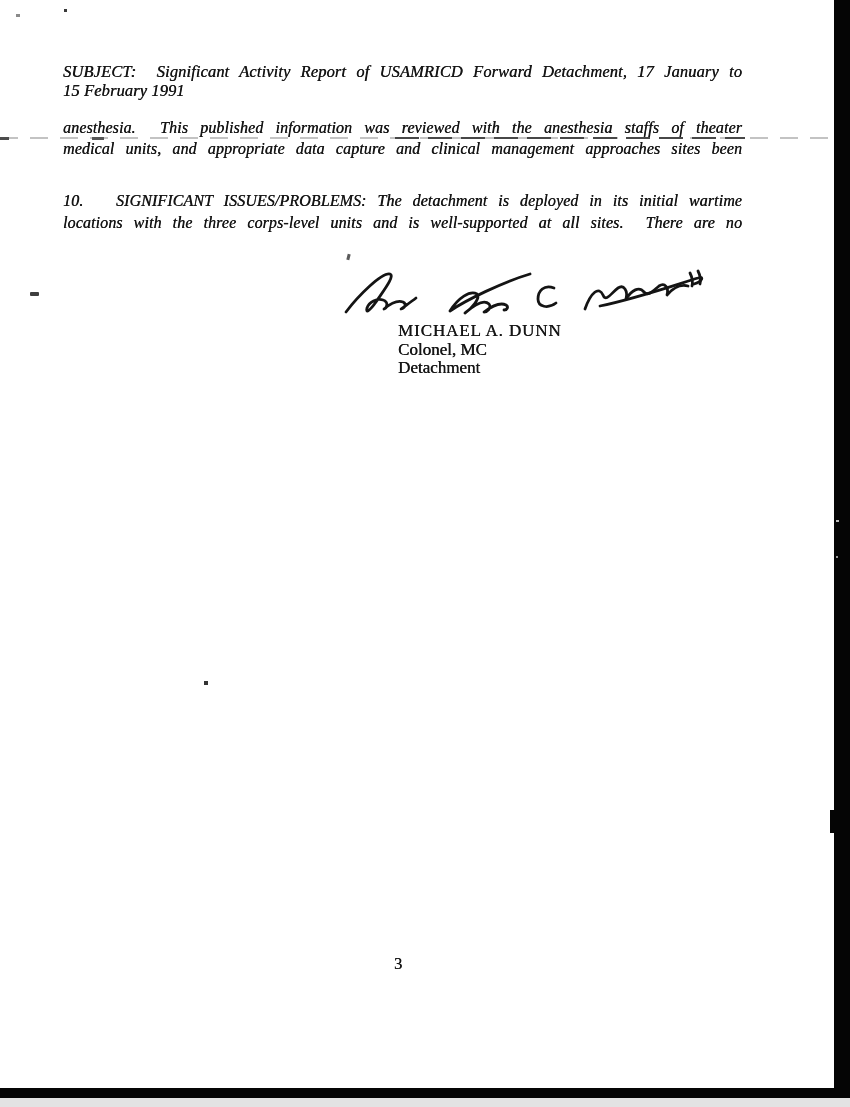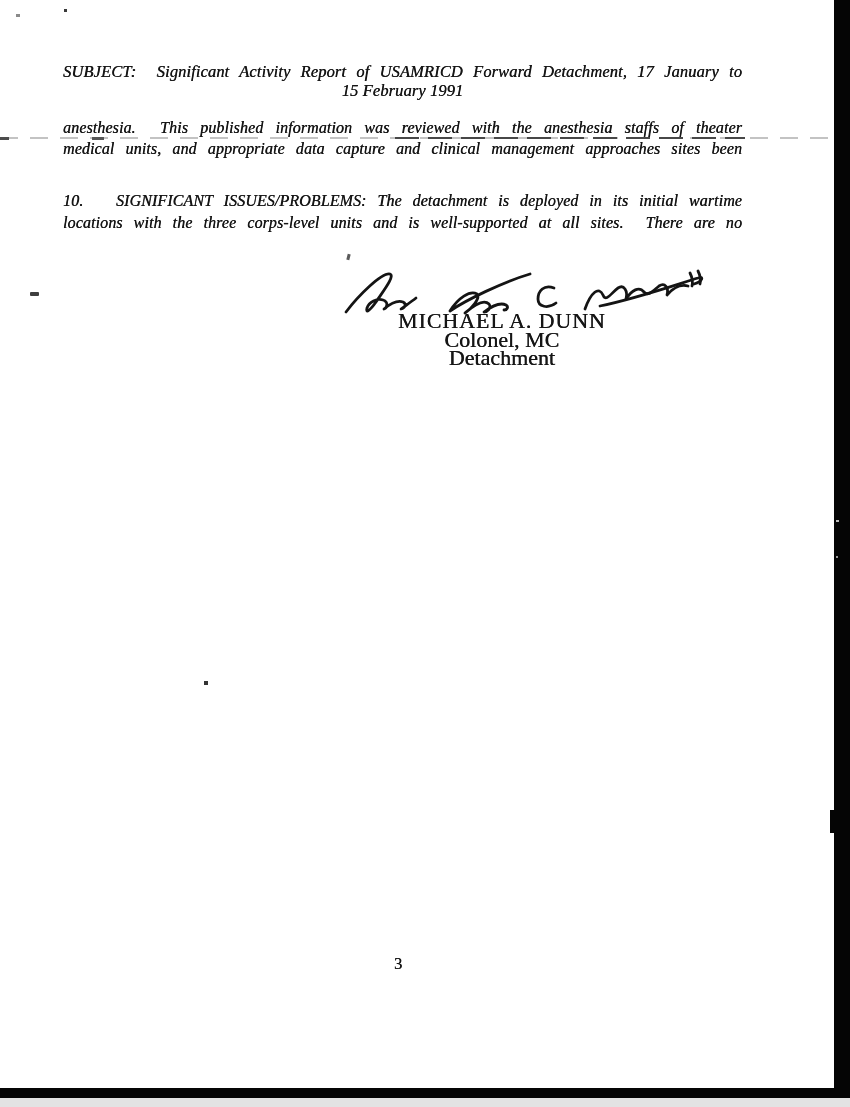--- a/index.html
+++ b/index.html
@@ -19,31 +19,30 @@
     position: absolute;
     left: 63px;
     width: 679px;
     font-size: 16px;
     line-height: 21px;
     color: #161616;
     text-shadow: 0.3px 0 0 #161616;
     letter-spacing: 0.1px;
     font-style: italic;
   }
-  .doc-text .line { text-align: center; }
+  .doc-text .line { text-align: left; }
   .doc-text .line.just { text-align: justify; text-align-last: justify; }
   #subject-block { top: 62px; font-size: 16.5px; line-height: 19px; }
   #para-continuation { top: 117px; }
   #para-10 { top: 190px; line-height: 21.5px; }
   #signature-svg { position: absolute; left: 338px; top: 264px; }
   #signature-block {
-    position: absolute; left: 398px; top: 312px;
-    font-size: 22px; line-height: 18.5px;
+    position: absolute; left: 398px; top: 322px;
+    font-size: 17px; line-height: 18.5px;
     text-shadow: 0.35px 0 0 #161616;
-    text-align: center;
   }
   #signature-block .sig-name { letter-spacing: 0.9px; }
   #page-number {
     position: absolute; left: 378px; top: 954px; width: 40px;
     text-align: center; font-size: 16.5px; text-shadow: 0.3px 0 0 #161616;
   }
   
   #fold-line { position: absolute; left: 0; top: 135px; width: 836px; height: 5px; }
   #fold-line .base {
     position: absolute; left: 0; top: 2px; width: 100%; height: 2px;

